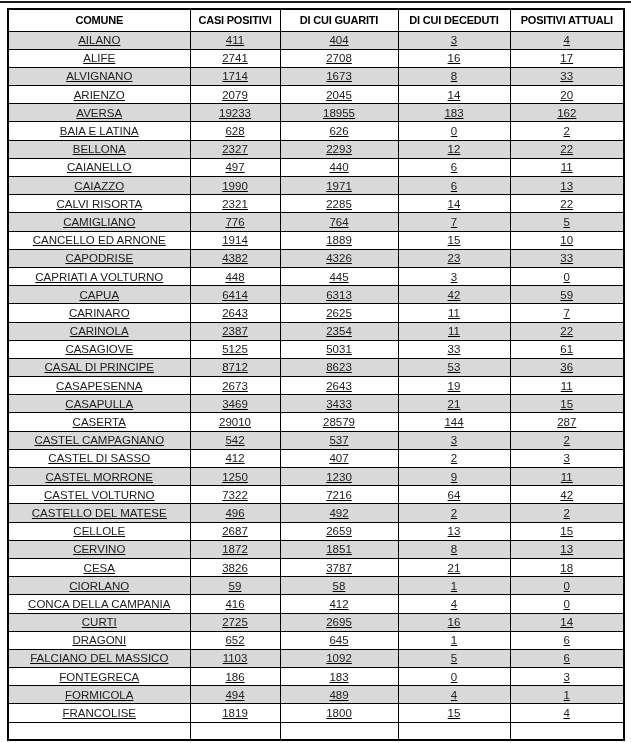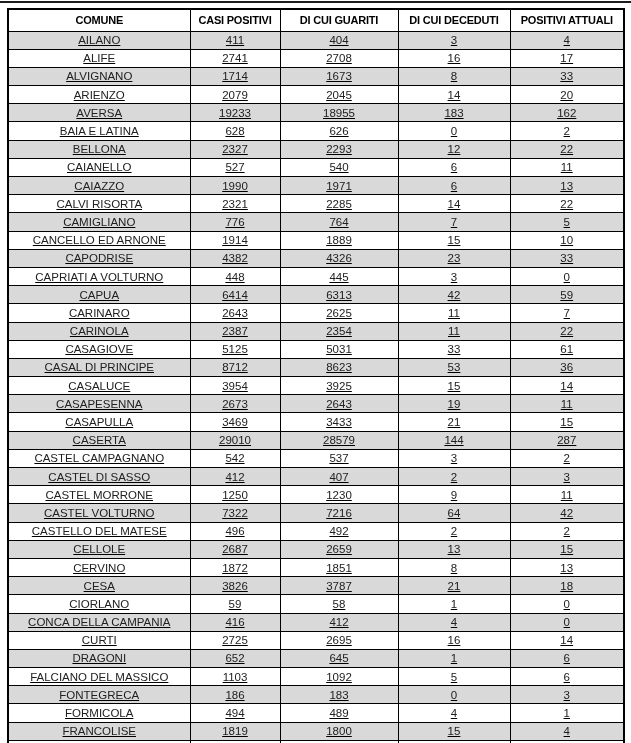--- a/index.html
+++ b/index.html
@@ -136,22 +136,22 @@
         </tr>
         <tr>
           <td>BELLONA</td>
           <td>2327</td>
           <td>2293</td>
           <td>12</td>
           <td>22</td>
         </tr>
         <tr>
           <td>CAIANELLO</td>
-          <td>527</td>
-          <td>540</td>
+          <td>497</td>
+          <td>440</td>
           <td>6</td>
           <td>11</td>
         </tr>
         <tr>
           <td>CAIAZZO</td>
           <td>1990</td>
           <td>1971</td>
           <td>6</td>
           <td>13</td>
         </tr>
@@ -219,27 +219,20 @@
           <td>61</td>
         </tr>
         <tr>
           <td>CASAL DI PRINCIPE</td>
           <td>8712</td>
           <td>8623</td>
           <td>53</td>
           <td>36</td>
         </tr>
         <tr>
-          <td>CASALUCE</td>
-          <td>3954</td>
-          <td>3925</td>
-          <td>15</td>
-          <td>14</td>
-        </tr>
-        <tr>
           <td>CASAPESENNA</td>
           <td>2673</td>
           <td>2643</td>
           <td>19</td>
           <td>11</td>
         </tr>
         <tr>
           <td>CASAPULLA</td>
           <td>3469</td>
           <td>3433</td>

